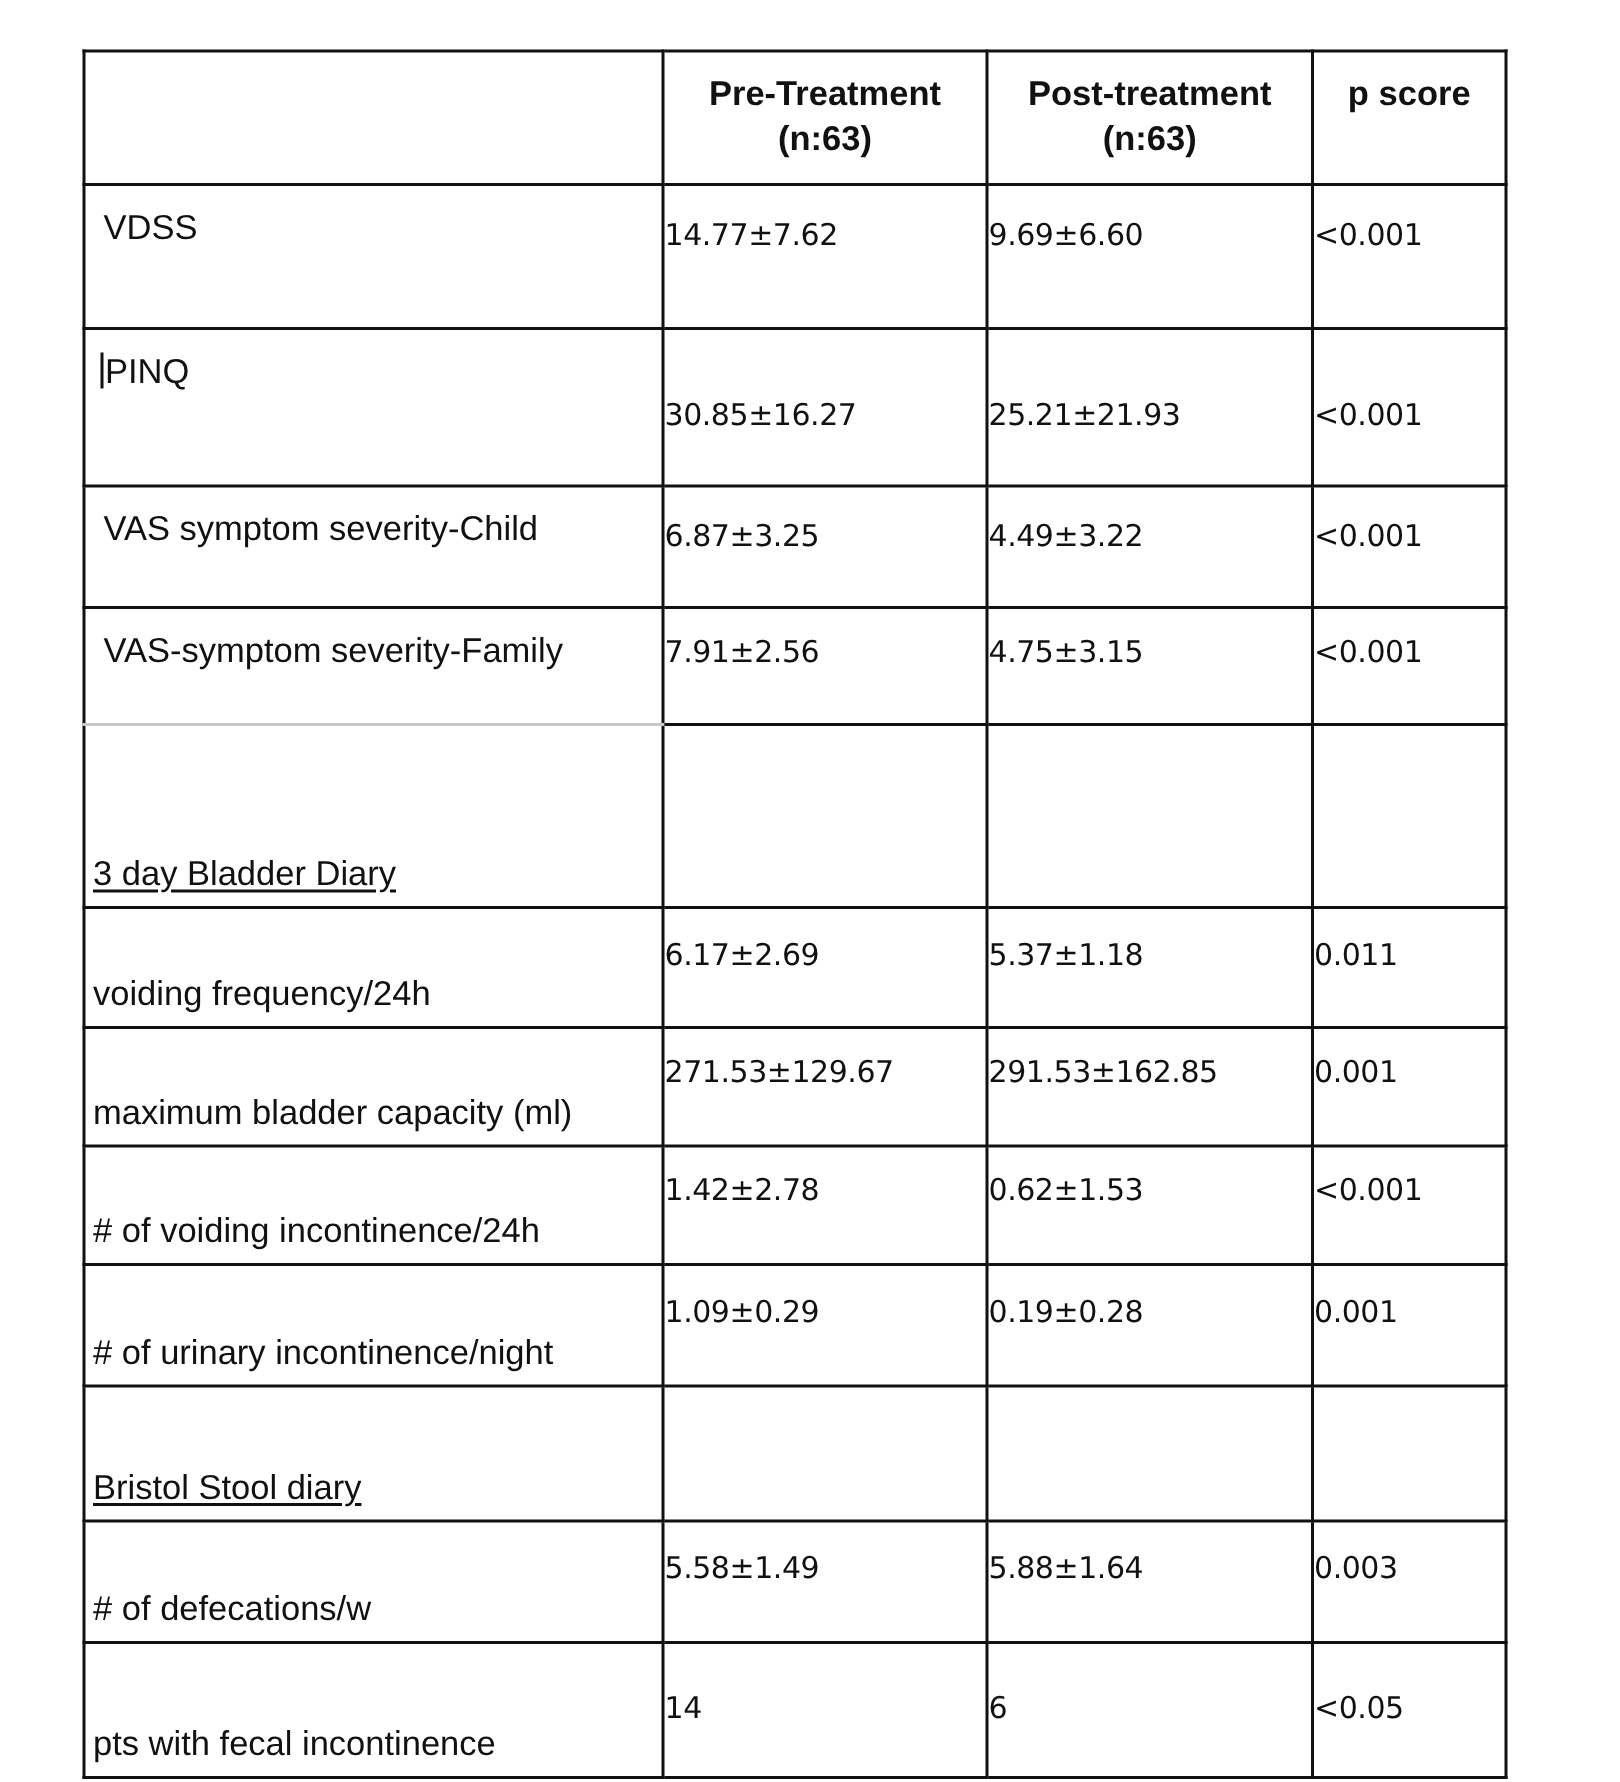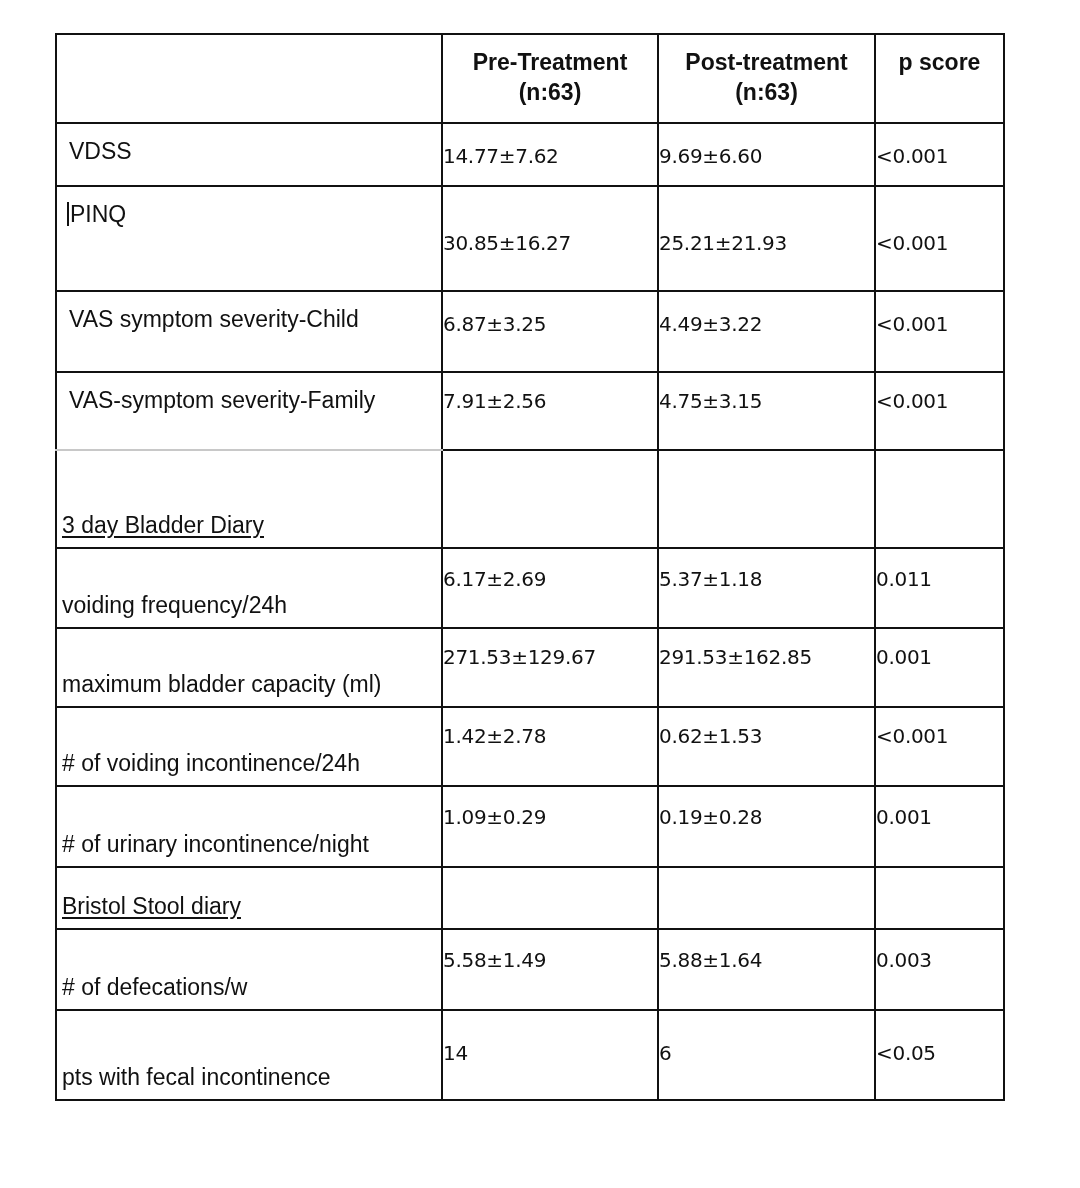--- a/index.html
+++ b/index.html
@@ -59,30 +59,30 @@
       vertical-align: top;
       letter-spacing: -0.3px;
     }
     td.val.pad-a { padding-top: 20px !important; }
     td.val.pad-b { padding-top: 44px !important; }
     td.val.pad-c { padding-top: 16px !important; }
     td.val.pad-d { padding-top: 18px !important; }
     td.val.pad-e { padding-top: 30px !important; border-radius: 26px; }
 
     tr.r-head { height: 89px; border-radius: 26px; }
-    tr.r1 { height: 63px; }
+    tr.r1 { height: 96px; }
     tr.r2 { height: 105px; }
     tr.r3 { height: 81px; }
     tr.r4 { height: 78px; }
-    tr.r5 { height: 98px; padding-left: 24px; }
+    tr.r5 { height: 122px; padding-left: 24px; }
     tr.r6 { height: 80px; }
     tr.r7 { height: 79px; }
     tr.r8 { height: 79px; }
     tr.r9 { height: 81px; }
-    tr.r10 { height: 62px; }
+    tr.r10 { height: 90px; }
     tr.r11 { height: 81px; }
     tr.r12 { height: 90px; }
 
     tr.r4 td.label { border-bottom: 2px solid #c8c8c8; }
 
     .cursor {
       display: inline-block;
       width: 2px;
       height: 24px;
       background: #111;

